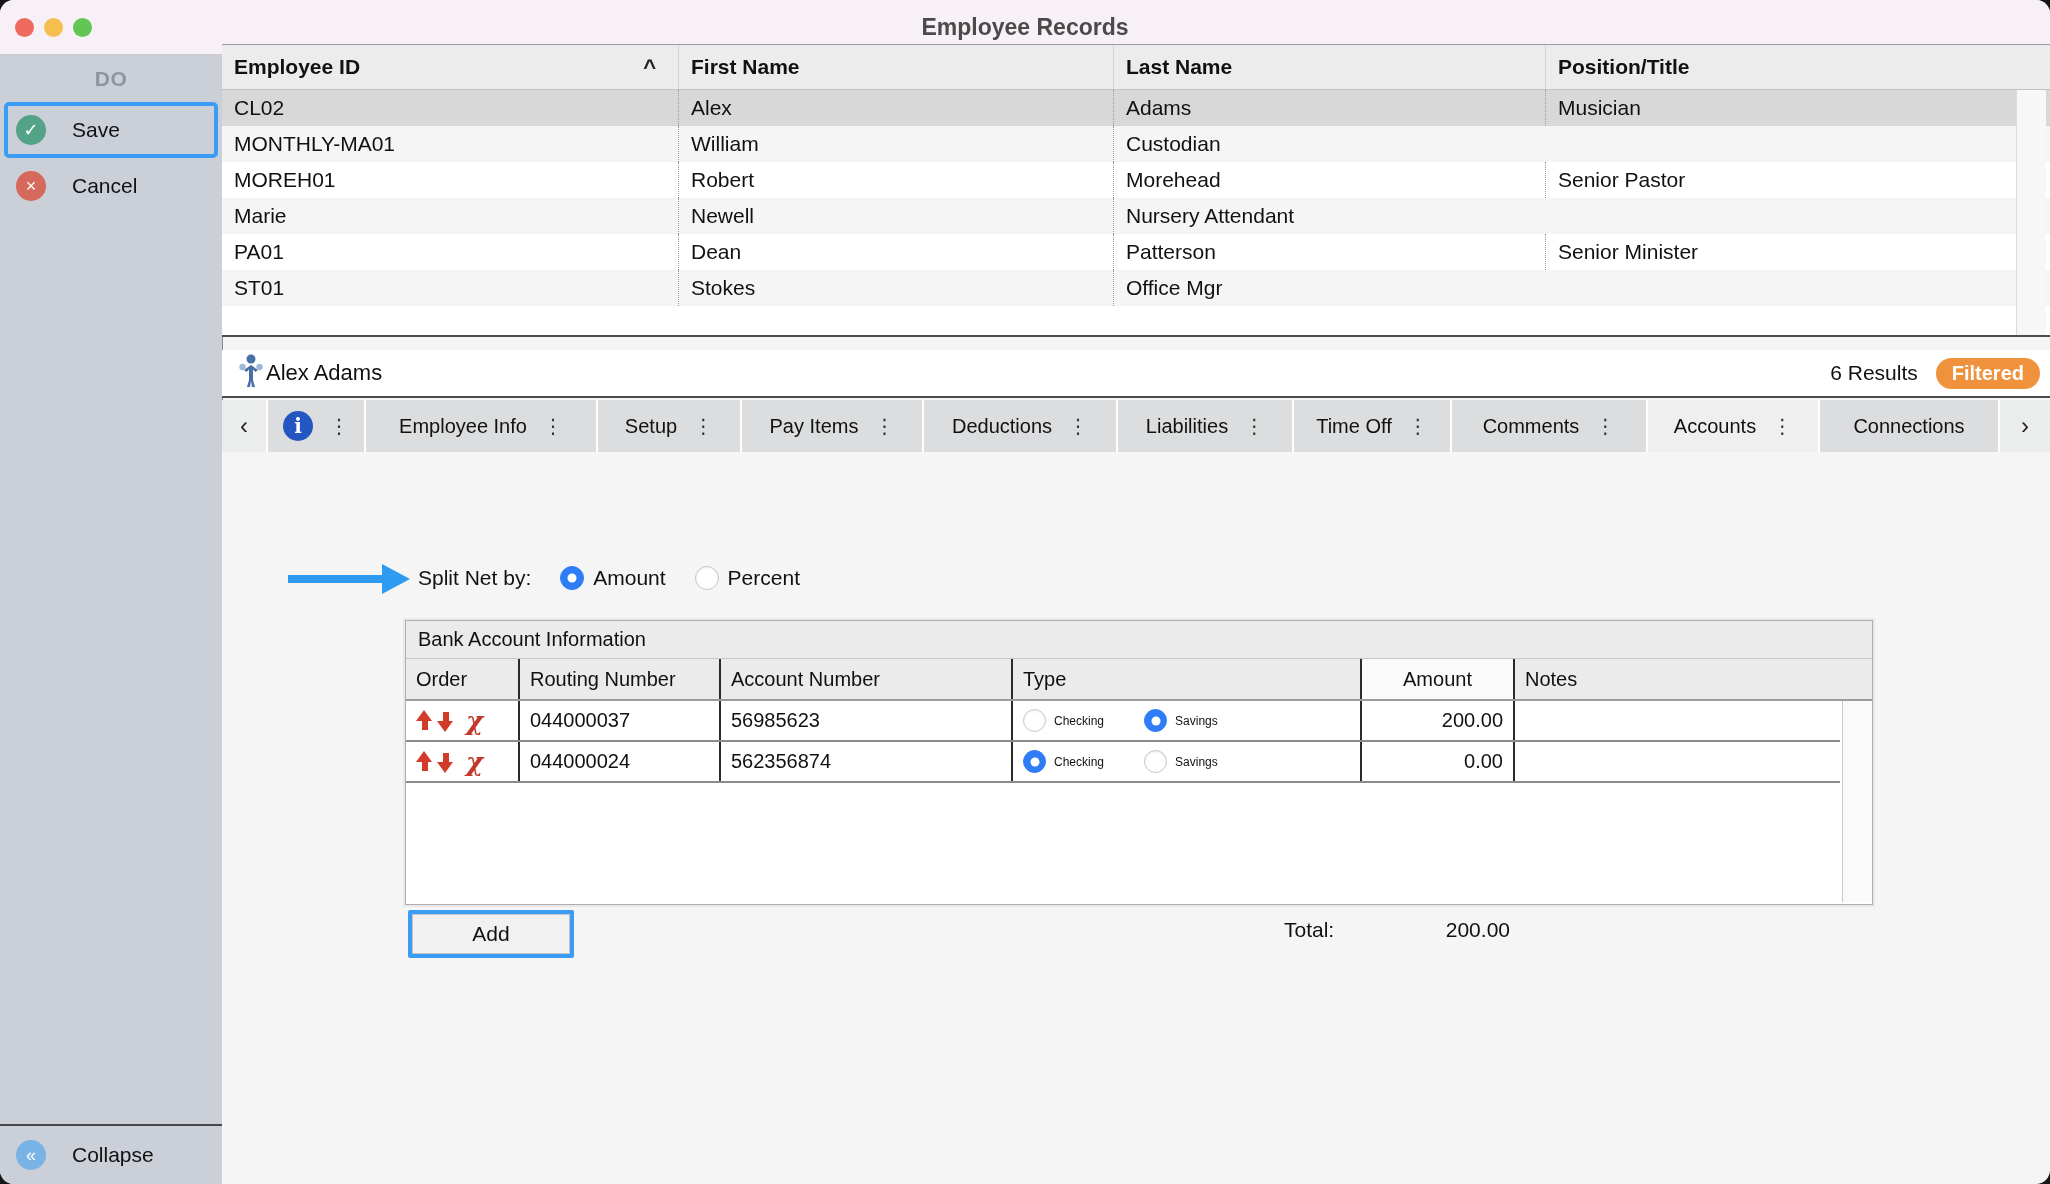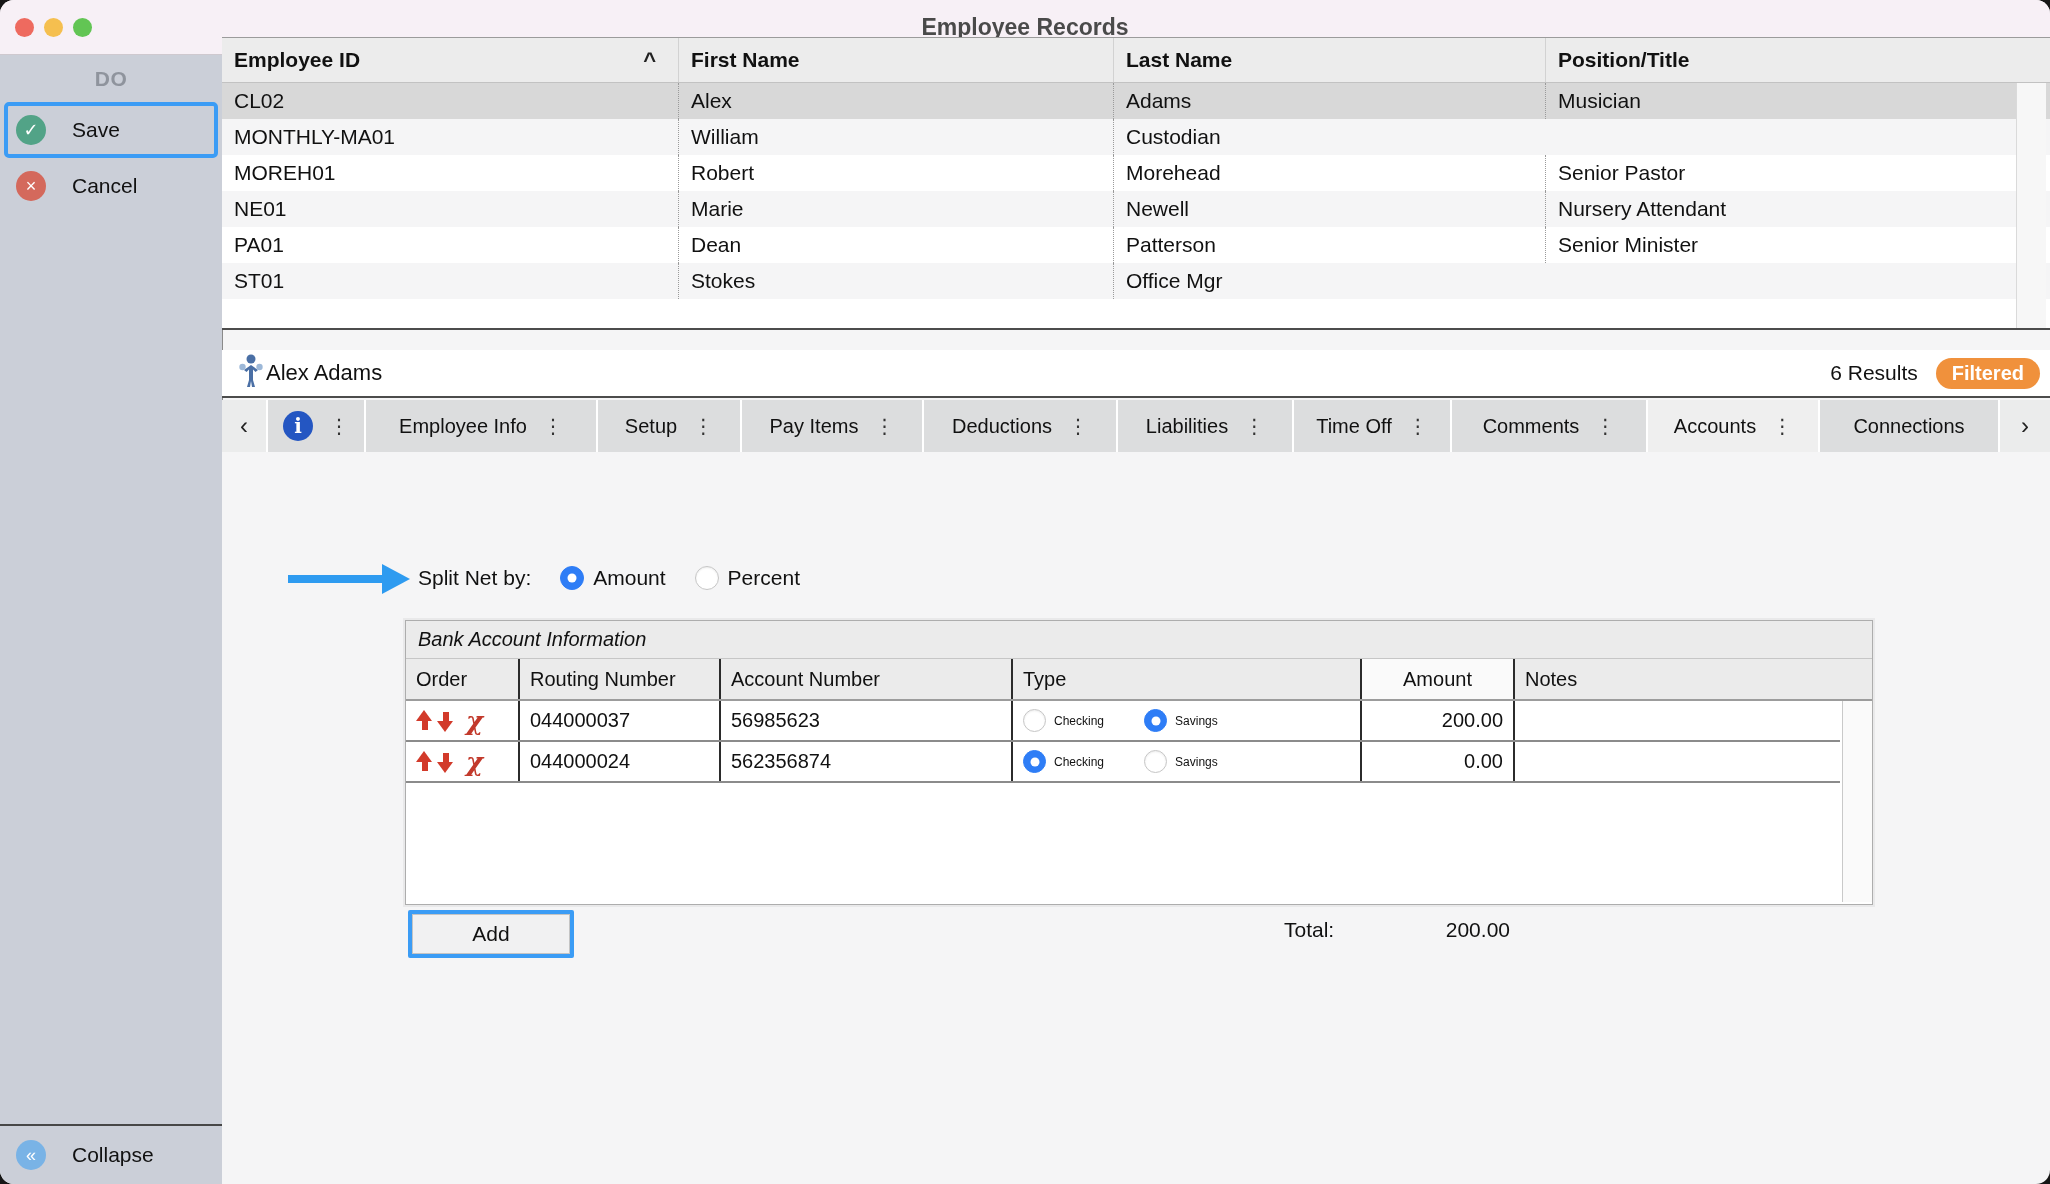--- a/index.html
+++ b/index.html
@@ -36,21 +36,21 @@
   .c-red{ background:#d4695c; }
   .c-blue{ background:#79b3e6; }
   .collapse-bar{ position:absolute; left:0; bottom:0; width:100%; height:60px;
                  border-top:2px solid #474747; display:flex; align-items:center; }
   .collapse-bar .icon-circle{ margin-left:16px; }
 
   
   .main-edge{ position:absolute; left:222px; top:55px; bottom:0; width:1px; background:#8a8a8a; }
 
   
-  .emp-table{ position:absolute; left:222px; top:37px; width:1828px; height:293px;
+  .emp-table{ position:absolute; left:222px; top:44px; width:1828px; height:293px;
               background:#fff; border-top:1px solid #9b9b9b; border-bottom:2px solid #4c4c4c; }
   .emp-header{ display:grid; grid-template-columns:456px 435px 432px 1fr; height:45px;
                background:#ececec; border-bottom:1px solid #c2c2c2; }
   .emp-header > div{ display:flex; align-items:center; padding-left:12px;
                      font-weight:bold; font-size:21px; position:relative; }
   .emp-header > div + div{ border-left:1px solid #d2d2d2; }
   .sort-caret{ position:absolute; right:22px; top:10px; font-size:22px; font-weight:bold; color:#222; }
   .emp-row{ display:grid; grid-template-columns:456px 435px 432px 1fr; height:36px; }
   .emp-row > div{ display:flex; align-items:center; padding-left:12px; font-size:21px;
                   overflow:hidden; white-space:nowrap; }
@@ -104,21 +104,21 @@
           border:1px solid #c6c6c6; box-shadow:inset 0 1px 2px rgba(0,0,0,.08);
           display:inline-block; flex:0 0 auto; position:relative; }
   .radio.on{ background:#2e7df6; border-color:#2e7df6; box-shadow:none; }
   .radio.on::after{ content:""; position:absolute; left:50%; top:50%; width:9px; height:9px;
                     border-radius:50%; background:#fff; transform:translate(-50%,-50%); }
 
   
   .bank-table{ position:absolute; left:183px; top:168px; width:1468px; height:285px;
                border:1px solid #adadad; background:#fff; box-shadow:0 0 0 2px #e9e9ea; }
   .bank-title{ height:38px; background:#ebebeb; border-bottom:1px solid #c6c6c6;
-               display:flex; align-items:center; padding-left:12px; font-size:20px;font-style:italic; }
+               display:flex; align-items:center; padding-left:12px; font-size:20px; }
   .bank-header{ display:grid; grid-template-columns:112px 201px 292px 349px 153px 1fr;
                 height:42px; background:#ebebeb; border-bottom:2px solid #9c9c9c; }
   .bank-header > div{ display:flex; align-items:center; padding-left:10px; font-size:20px; }
   .bank-header > div + div{ border-left:2px solid #2b2b2b; }
   .bh-amount{ background:#fafafa; justify-content:center; padding-left:0 !important; }
   .bank-body{ position:relative; height:201px; }
   .bank-row{ display:grid; grid-template-columns:112px 201px 292px 349px 153px 1fr;
              height:41px; border-bottom:2px solid #8b8b8b; width:calc(100% - 32px); }
   .bank-row > div{ display:flex; align-items:center; padding-left:10px; font-size:20px; }
   .bank-row > div + div{ border-left:2px solid #2b2b2b; }
@@ -214,21 +214,20 @@
         <div>William</div>
         <div>Custodian</div>
     </div>
     <div class="emp-row">
       <div>MOREH01</div>
         <div>Robert</div>
       <div>Morehead</div>
         <div>Senior Pastor</div>
     </div>
     <div class="emp-row alt">
-      <div>NE01</div>
         <div>Marie</div>
       <div>Newell</div>
         <div>Nursery Attendant</div>
     </div>
     <div class="emp-row">
       <div>PA01</div>
         <div>Dean</div>
       <div>Patterson</div>
         <div>Senior Minister</div>
     </div>

